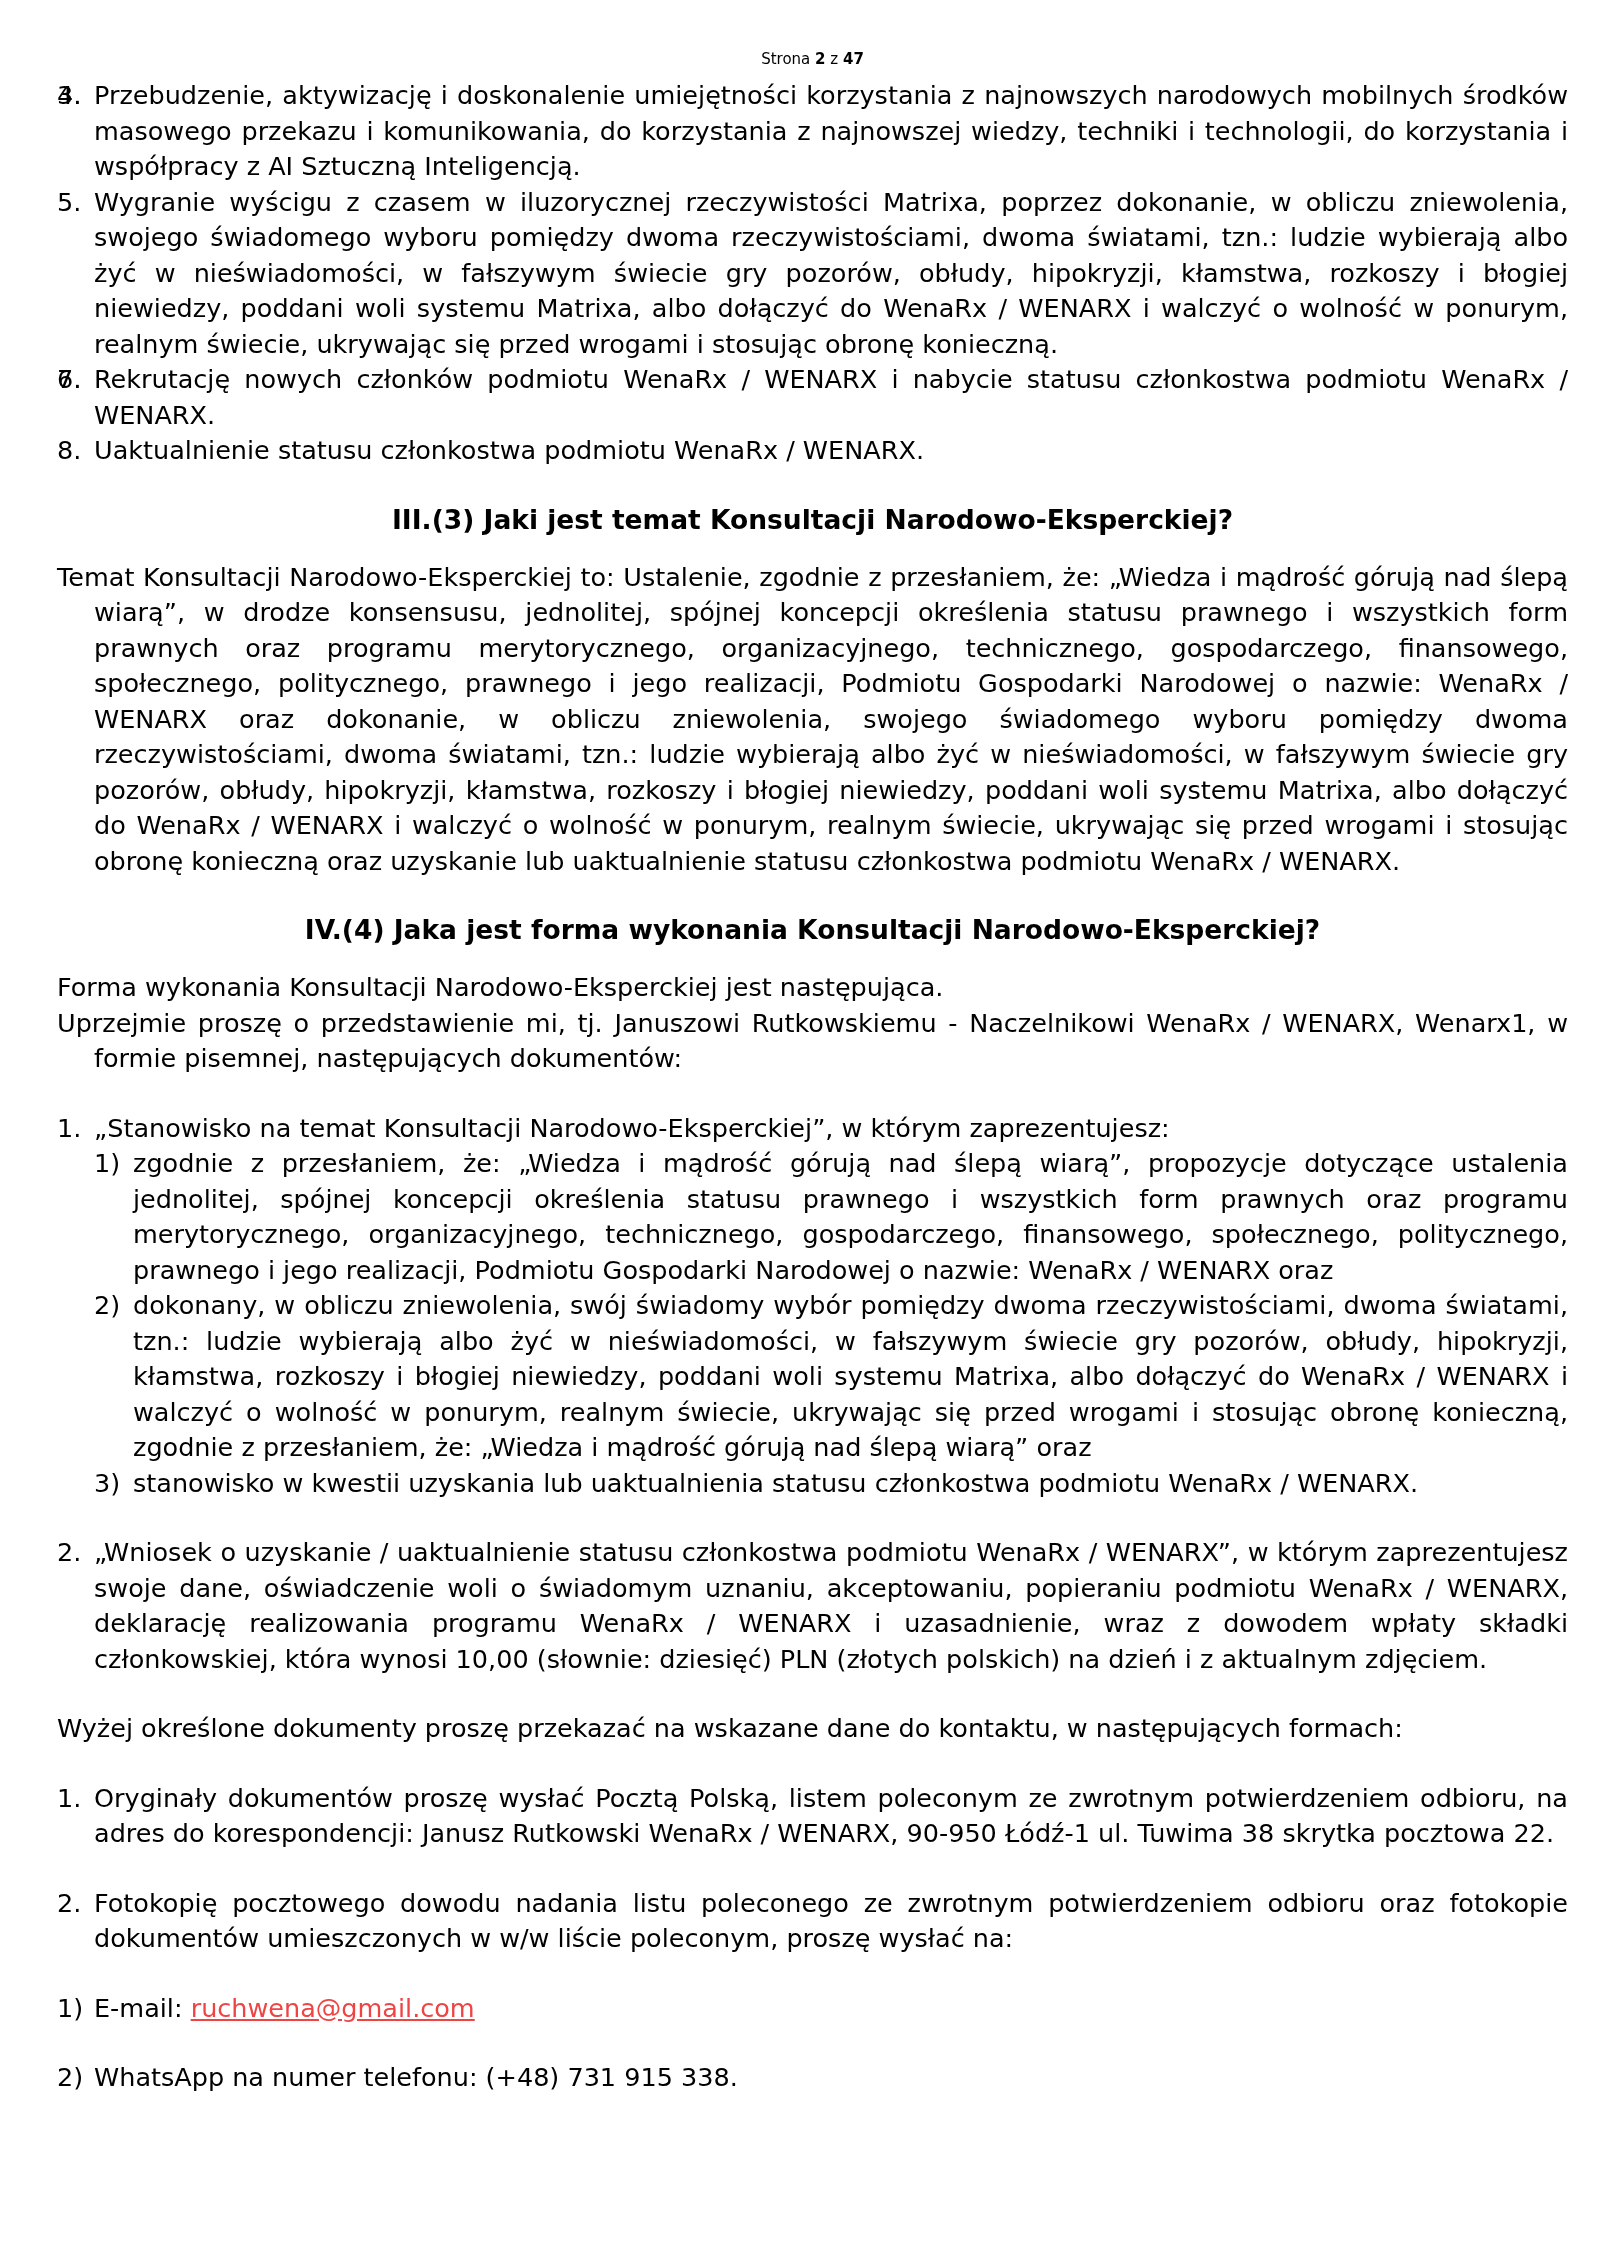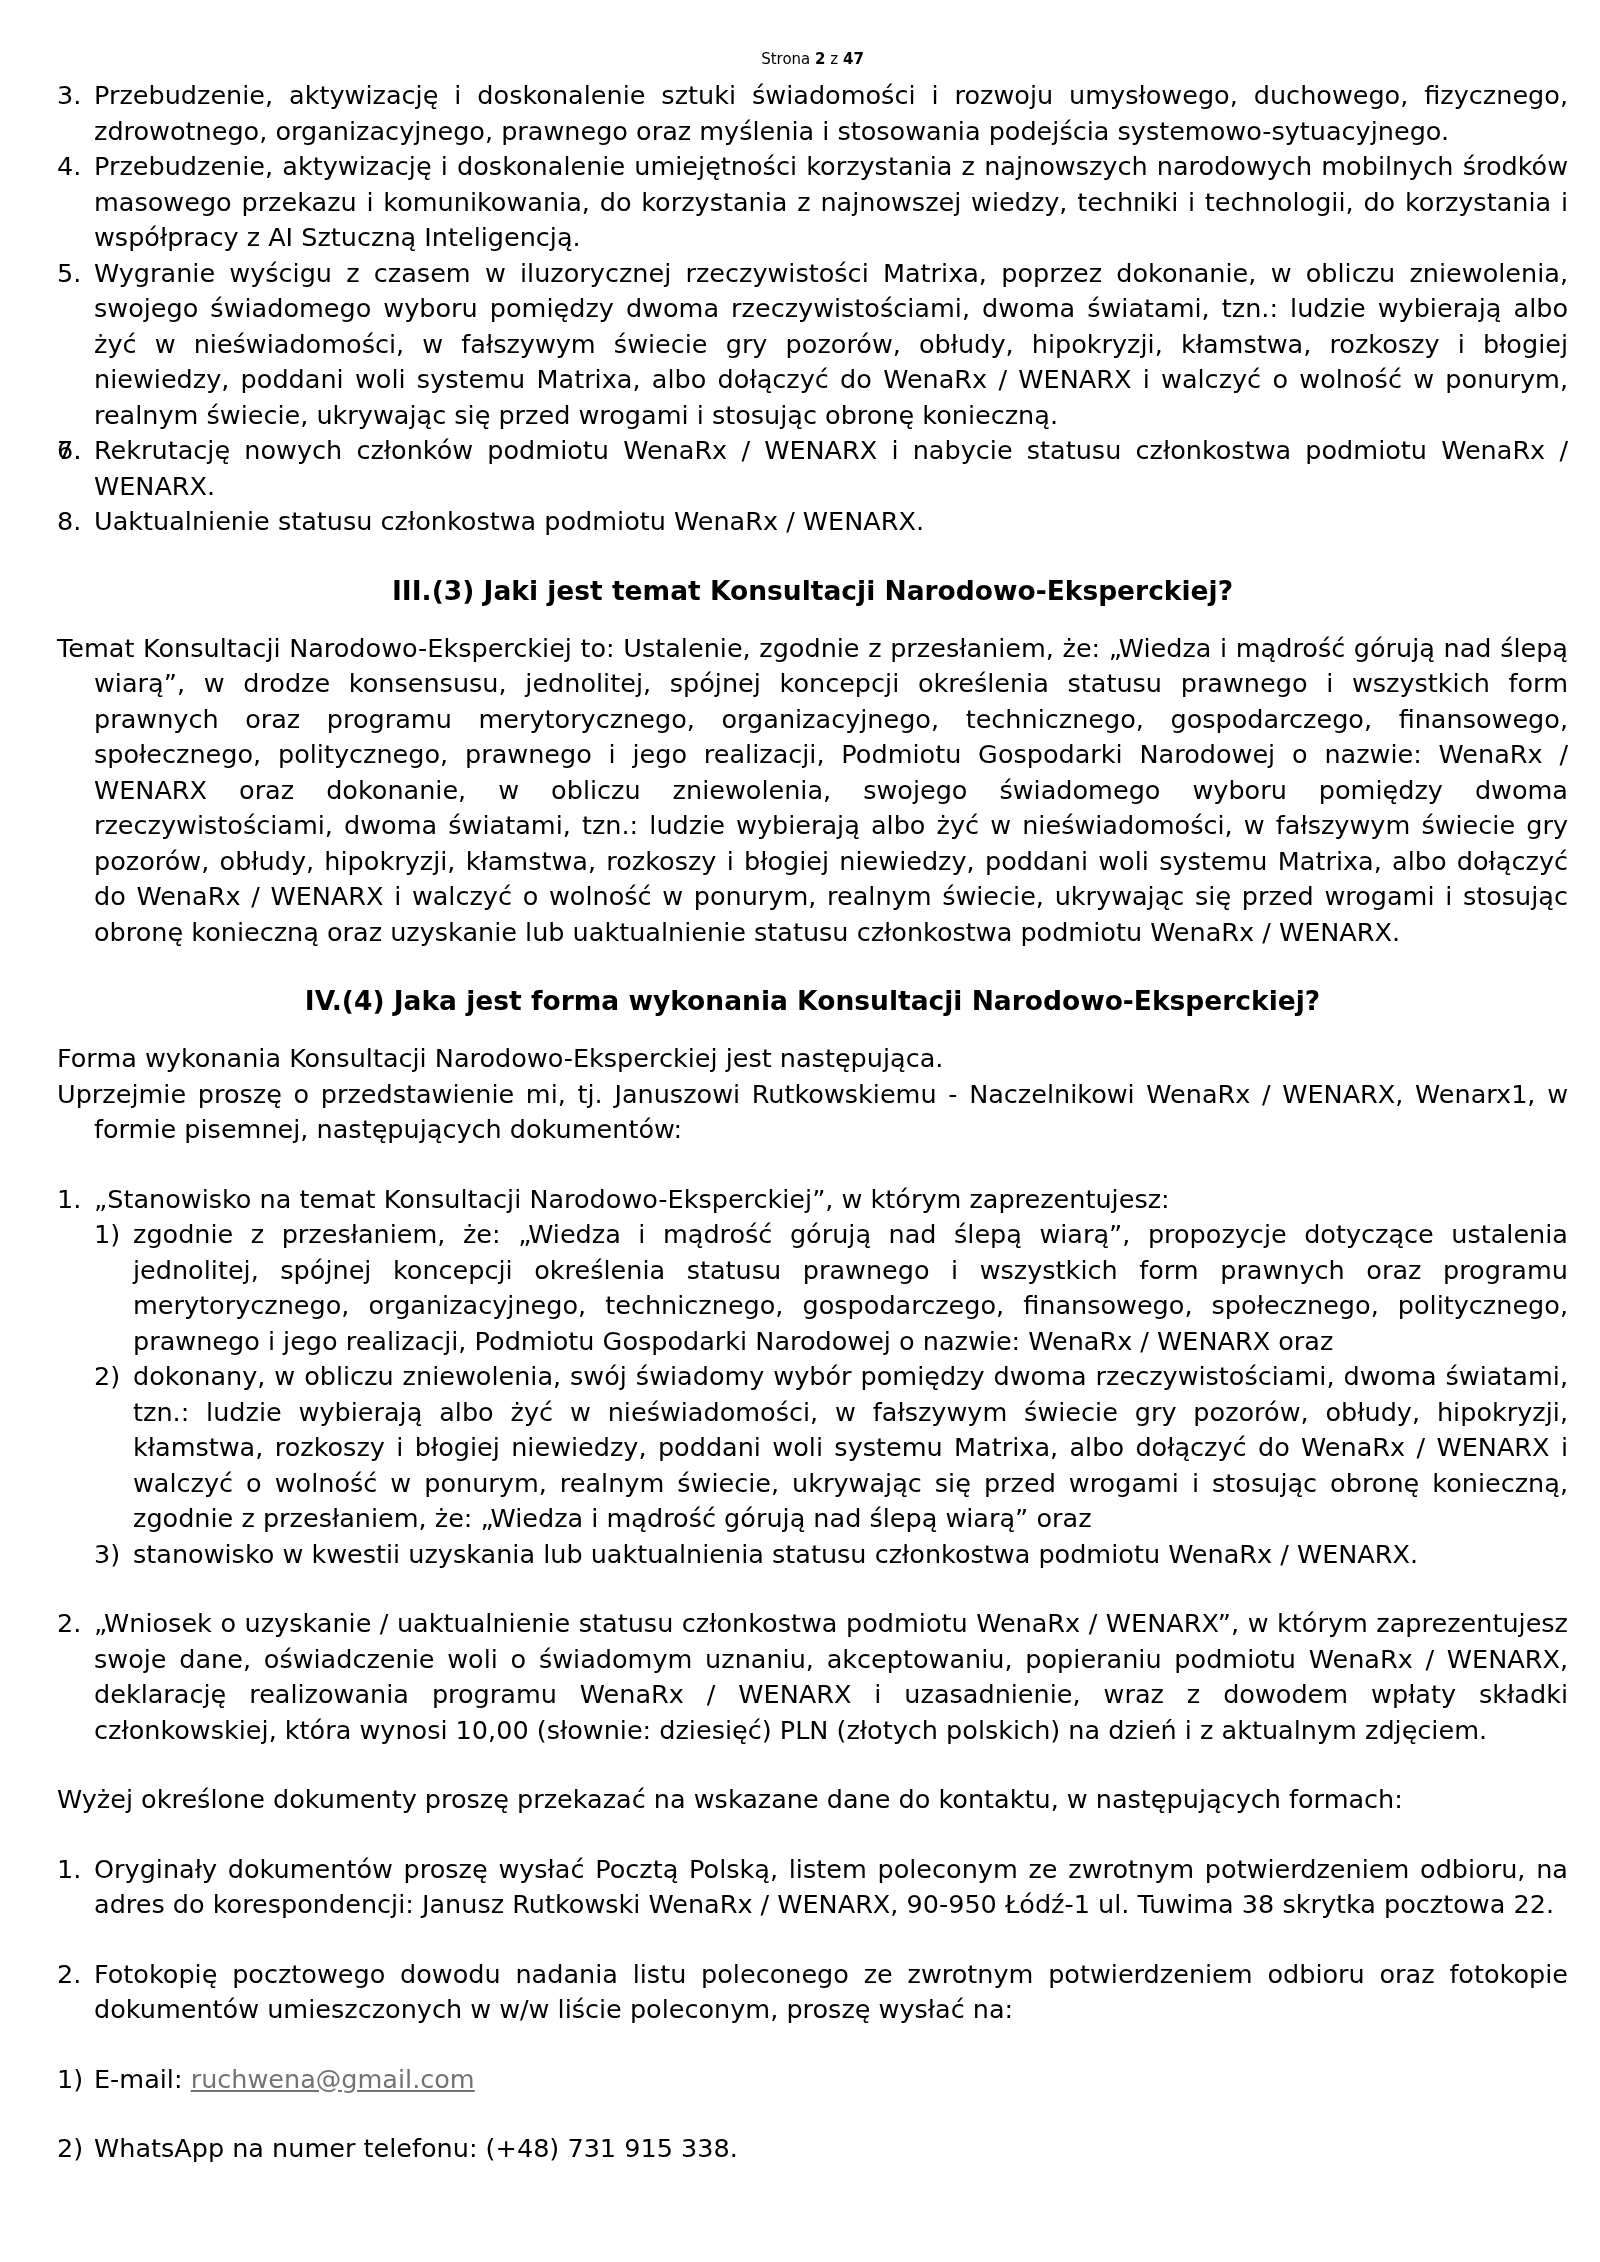--- a/index.html
+++ b/index.html
@@ -20,39 +20,38 @@
   .li { position:relative; padding-left:37px; }
   .li > .num { position:absolute; left:0; top:0; }
   .sub { position:relative; padding-left:39px; margin-top:0; }
   .sub > .num { position:absolute; left:0; top:0; }
   .hang { padding-left:37px; text-indent:-37px; }
   .heading {
     font-size:26.5px; line-height:36px; font-weight:bold; text-align:center;
     margin-top:33px; margin-bottom:22px;
   }
   .gap { height:34px; }
-  .link { color:#737373; text-decoration:underline; cursor:pointer; }
+  .link { color:#ef4444; text-decoration:underline; cursor:pointer; }
 </style>
 </head>
 <body>
 
 <div class="page">
 
   <div class="pagenum">
     <span>Strona</span>
     <span class="b">2</span>
     <span>z</span>
     <span class="b">47</span>
   </div>
 
   <div class="body-text">
 
     <div class="li just">
       <span class="num">3.</span>
-      <span>Przebudzenie, aktywizację i doskonalenie sztuki świadomości i rozwoju umysłowego, duchowego, fizycznego, zdrowotnego, organizacyjnego, prawnego oraz myślenia i stosowania podejścia systemowo-sytuacyjnego.</span>
     </div>
     <div class="li just">
       <span class="num">4.</span>
       <span>Przebudzenie, aktywizację i doskonalenie umiejętności korzystania z najnowszych narodowych mobilnych środków masowego przekazu i komunikowania, do korzystania z najnowszej wiedzy, techniki i technologii, do korzystania i współpracy z AI Sztuczną Inteligencją.</span>
     </div>
     <div class="li just">
       <span class="num">5.</span>
       <span>Wygranie wyścigu z czasem w iluzorycznej rzeczywistości Matrixa, poprzez dokonanie, w obliczu zniewolenia, swojego świadomego wyboru pomiędzy dwoma rzeczywistościami, dwoma światami, tzn.: ludzie wybierają albo żyć w nieświadomości, w fałszywym świecie gry pozorów, obłudy, hipokryzji, kłamstwa, rozkoszy i błogiej niewiedzy, poddani woli systemu Matrixa, albo dołączyć do WenaRx / WENARX i walczyć o wolność w ponurym, realnym świecie, ukrywając się przed wrogami i stosując obronę konieczną.</span>
     </div>
     <div class="li just">

